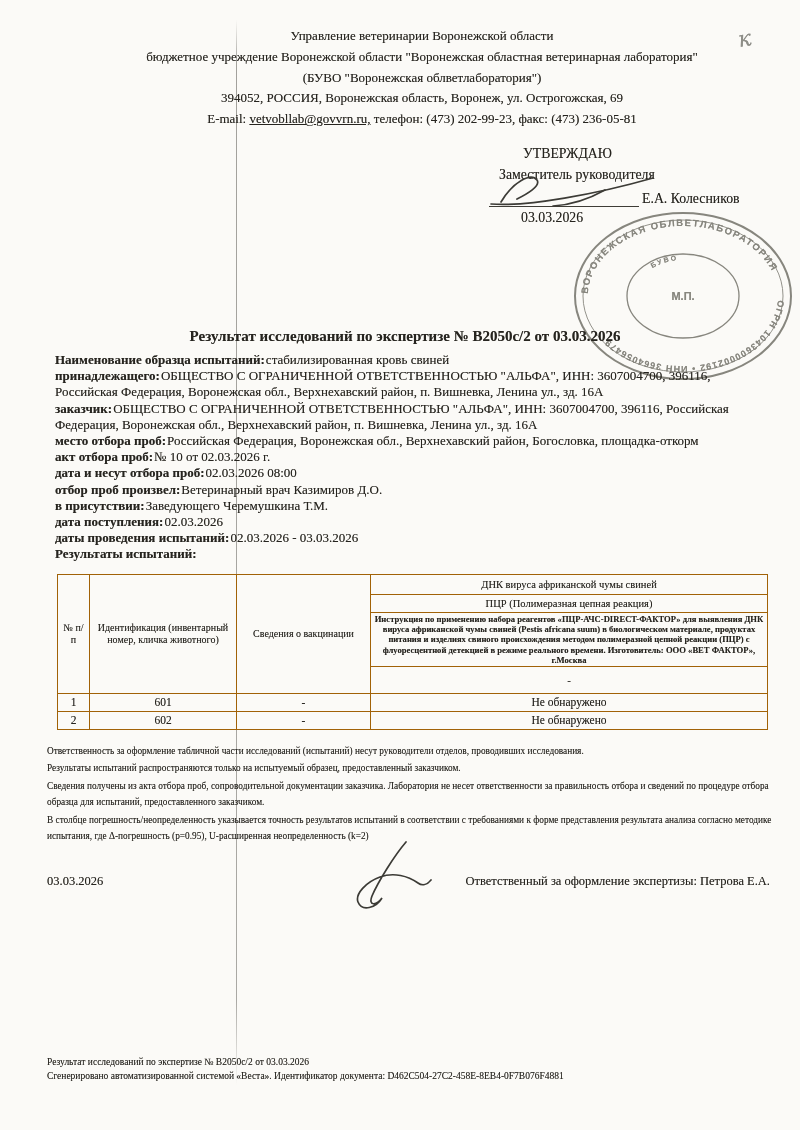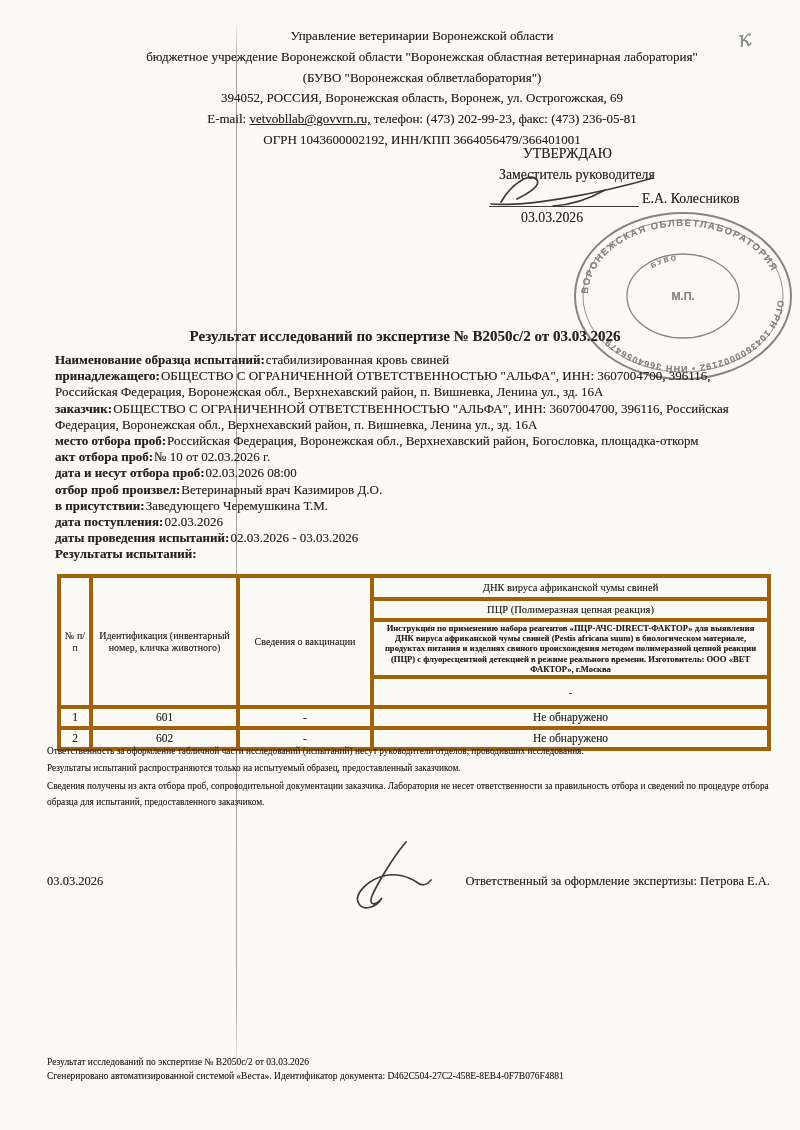--- a/index.html
+++ b/index.html
@@ -29,21 +29,21 @@
   
   .doc-title{position:absolute;left:0;top:328px;width:810px;text-align:center;
     font-size:15px;font-weight:bold;}
   
   .details{position:absolute;left:55px;top:352px;width:717px;font-size:13px;line-height:16.2px;}
   .details p{margin:0;}
   .details b{margin-right:1px;}
   
   .rtable{position:absolute;left:57px;top:574px;width:710px;border-collapse:collapse;
     table-layout:fixed;}
-  .rtable td{border:4px solid #a16207;text-align:center;vertical-align:middle;
+  .rtable td{border:1px solid #a16207;text-align:center;vertical-align:middle;
     padding:1px 3px;overflow:hidden;}
   .th-small{font-size:10px;line-height:12px;}
   .grp{font-size:10.5px;line-height:13px;height:17px;}
   .mth{font-size:10.5px;line-height:12px;height:15px;}
   .mdetail{font-size:8.6px;font-weight:bold;line-height:10.2px;height:50px;padding:2px 14px;}
   .dashrow{height:24px;font-size:11px;}
   .drow{font-size:11.5px;height:15px;line-height:13px;}
   
   .notes{position:absolute;left:47px;top:719px;width:726px;font-size:9.3px;line-height:16.4px;margin-top:24px;}
   .notes p{margin:0 0 1px 0;}
@@ -67,21 +67,20 @@
   <div class="header">
     <div>Управление ветеринарии Воронежской области</div>
     <div>бюджетное учреждение Воронежской области "Воронежская областная ветеринарная лаборатория"</div>
     <div>(БУВО "Воронежская облветлаборатория")</div>
     <div>394052, РОССИЯ, Воронежская область, Воронеж, ул. Острогожская, 69</div>
     <div>
       <span>E-mail:</span>
       <span class="u">vetvobllab@govvrn.ru,</span>
       <span>телефон: (473) 202-99-23, факс: (473) 236-05-81</span>
     </div>
-    <div>ОГРН 1043600002192, ИНН/КПП 3664056479/366401001</div>
   </div>
 
   <div class="approve-word">УТВЕРЖДАЮ</div>
   <div class="approver-title">Заместитель руководителя</div>
   <svg class="sig1" viewBox="0 0 172 46">
     <path d="M14,36 C26,16 44,6 50,14 C54,20 40,28 30,33"></path>
     <path d="M4,38 C40,41 110,28 166,12"></path>
     <path d="M118,24 C102,33 84,39 66,40"></path>
   </svg>
   <div class="sig-line"></div>
@@ -160,20 +159,21 @@
       <td class="drow">-</td>
       <td class="drow">Не обнаружено</td>
     </tr>
   </tbody>
     </table>
 
   <div class="notes">
     <p>Ответственность за оформление табличной части исследований (испытаний) несут руководители отделов, проводивших исследования.</p>
     <p>Результаты испытаний распространяются только на испытуемый образец, предоставленный заказчиком.</p>
     <p>Сведения получены из акта отбора проб, сопроводительной документации заказчика. Лаборатория не несет ответственности за правильность отбора и сведений по процедуре отбора образца для испытаний, предоставленного заказчиком.</p>
+    <p>В столбце погрешность/неопределенность указывается точность результатов испытаний в соответствии с требованиями к форме представления результата анализа согласно методике испытания, где Δ-погрешность (p=0.95), U-расширенная неопределенность (k=2)</p>
   </div>
 
   <div class="signoff-date">03.03.2026</div>
   <svg class="sig2" viewBox="0 0 86 74">
     <path d="M58,6 C46,20 30,46 24,60 C20,70 28,70 34,62 C28,72 14,76 10,66 C7,58 18,46 32,41 C46,36 60,40 70,47 C74,50 79,49 83,44"></path>
   </svg>
   <div class="signoff-text">Ответственный за оформление экспертизы: Петрова Е.А.</div>
 
   <div class="footer">
     <div>Результат исследований по экспертизе № В2050с/2 от 03.03.2026</div>

